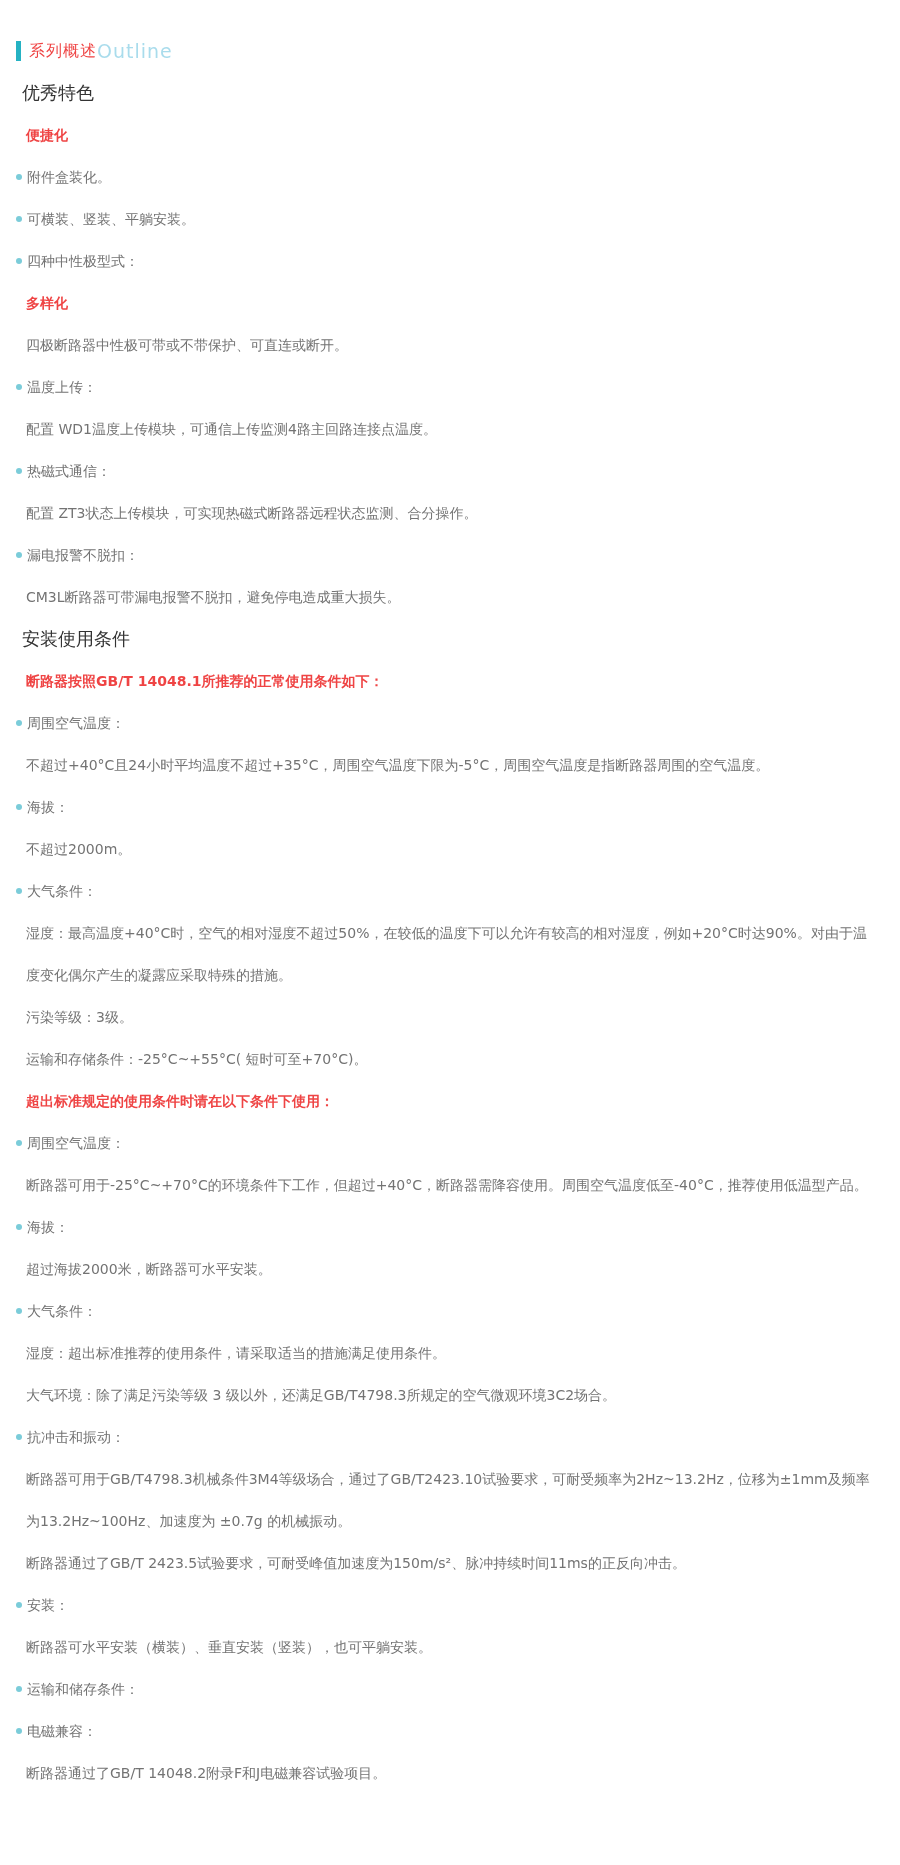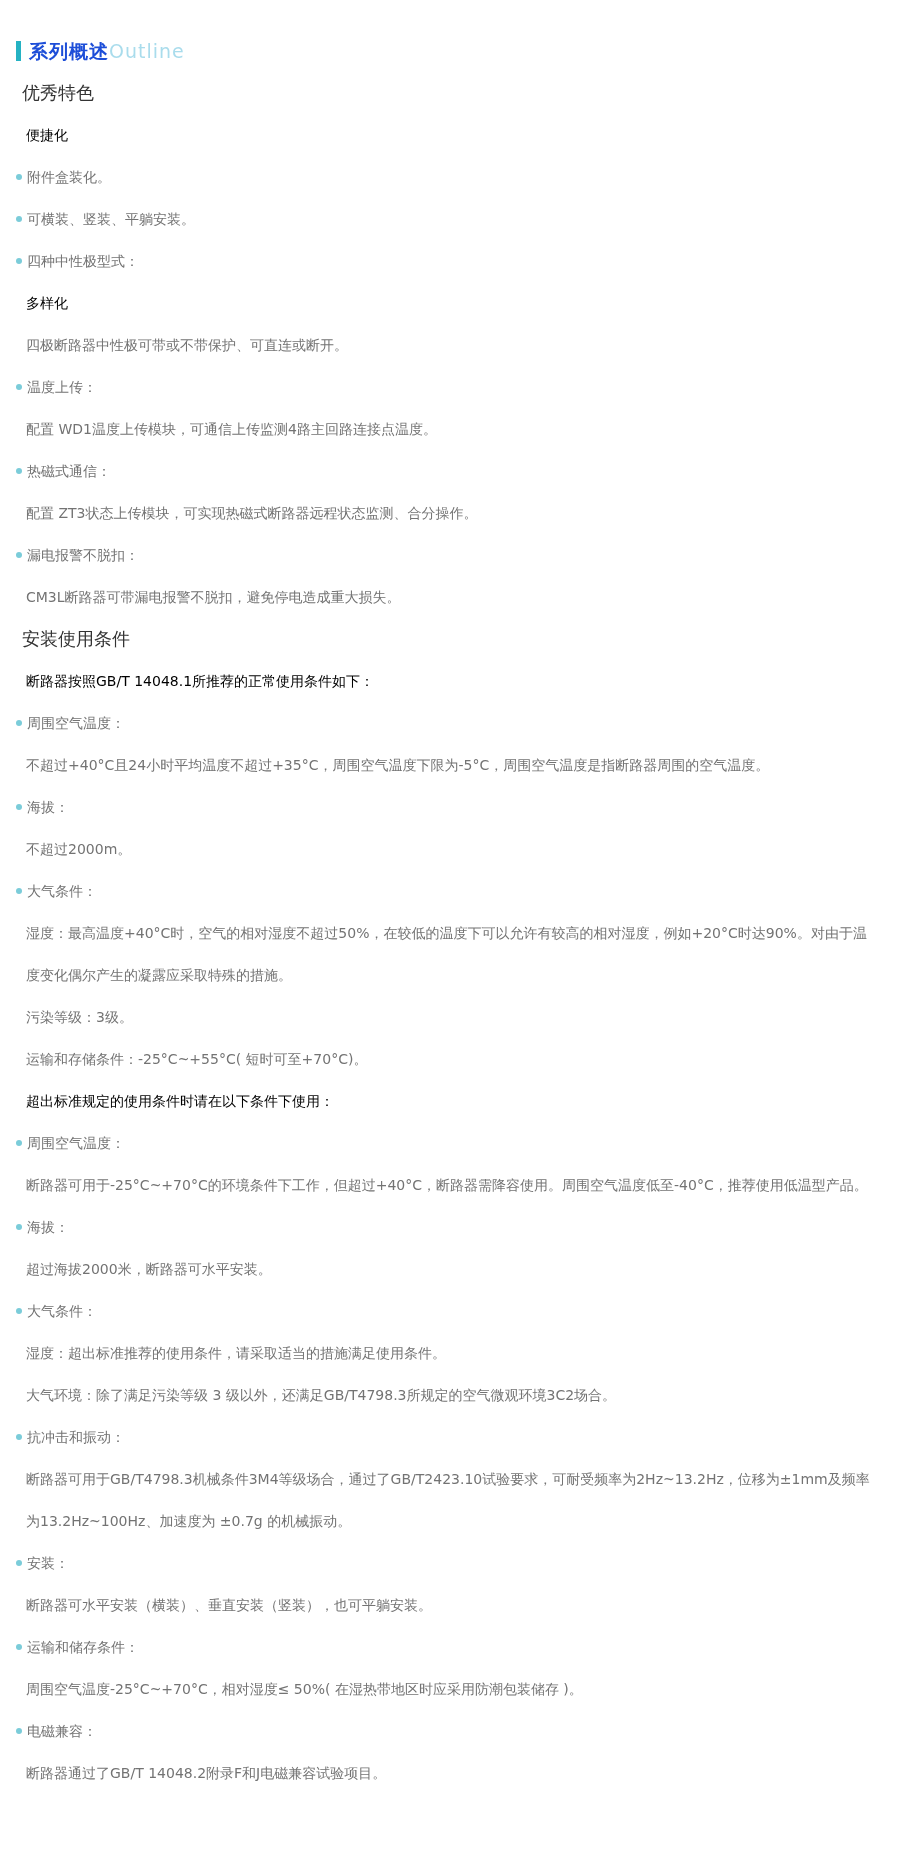--- a/index.html
+++ b/index.html
@@ -21,45 +21,44 @@
   }
   .accent-bar {
     display: inline-block;
     width: 5px;
     height: 20px;
     background: var(--accent, #25b2c3);
     margin-right: 8px;
     flex: 0 0 auto;
   }
   .title-zh {
-    font-size: 19px;
-    color: #1d4ed8;
+    font-size: 16px;
+    color: #ef4444;
     letter-spacing: 1px;
-    font-weight: bold;
   }
   .title-en {
     font-size: 19px;
     color: var(--title-en, #a9dcec);
     letter-spacing: 1px;
   }
   .block {
     line-height: 42px;
     font-size: 14px;
     color: #737373;
   }
   .block.h1 {
     font-size: 18px;
     font-weight: normal;
     color: #333333;
     padding-left: 6px;
   }
   .block.h2 {
     font-size: 14px;
-    font-weight: normal;
-    color: #000000;
+    font-weight: bold;
+    color: #ef4444;
     padding-left: 10px;
   }
   .block.para {
     padding-left: 10px;
   }
   .block.bullet {
     padding-left: 0;
   }
   .dot {
     display: inline-block;
@@ -107,20 +106,20 @@
       <div class="block h2">超出标准规定的使用条件时请在以下条件下使用：</div>
       <div class="block bullet"><span class="dot"></span><span>周围空气温度：</span></div>
       <div class="block para">断路器可用于-25°C~+70°C的环境条件下工作，但超过+40°C，断路器需降容使用。周围空气温度低至-40°C，推荐使用低温型产品。</div>
       <div class="block bullet"><span class="dot"></span><span>海拔：</span></div>
       <div class="block para">超过海拔2000米，断路器可水平安装。</div>
       <div class="block bullet"><span class="dot"></span><span>大气条件：</span></div>
       <div class="block para">湿度：超出标准推荐的使用条件，请采取适当的措施满足使用条件。</div>
       <div class="block para">大气环境：除了满足污染等级 3 级以外，还满足GB/T4798.3所规定的空气微观环境3C2场合。</div>
       <div class="block bullet"><span class="dot"></span><span>抗冲击和振动：</span></div>
       <div class="block para">断路器可用于GB/T4798.3机械条件3M4等级场合，通过了GB/T2423.10试验要求，可耐受频率为2Hz~13.2Hz，位移为±1mm及频率为13.2Hz~100Hz、加速度为 ±0.7g 的机械振动。</div>
+      <div class="block para">断路器通过了GB/T 2423.5试验要求，可耐受峰值加速度为150m/s²、脉冲持续时间11ms的正反向冲击。</div>
       <div class="block bullet"><span class="dot"></span><span>安装：</span></div>
       <div class="block para">断路器可水平安装（横装）、垂直安装（竖装），也可平躺安装。</div>
       <div class="block bullet"><span class="dot"></span><span>运输和储存条件：</span></div>
-      <div class="block para">周围空气温度-25°C~+70°C，相对湿度≤ 50%( 在湿热带地区时应采用防潮包装储存 )。</div>
       <div class="block bullet"><span class="dot"></span><span>电磁兼容：</span></div>
       <div class="block para">断路器通过了GB/T 14048.2附录F和J电磁兼容试验项目。</div>
     </div>
 </div>
 
 </body></html>

